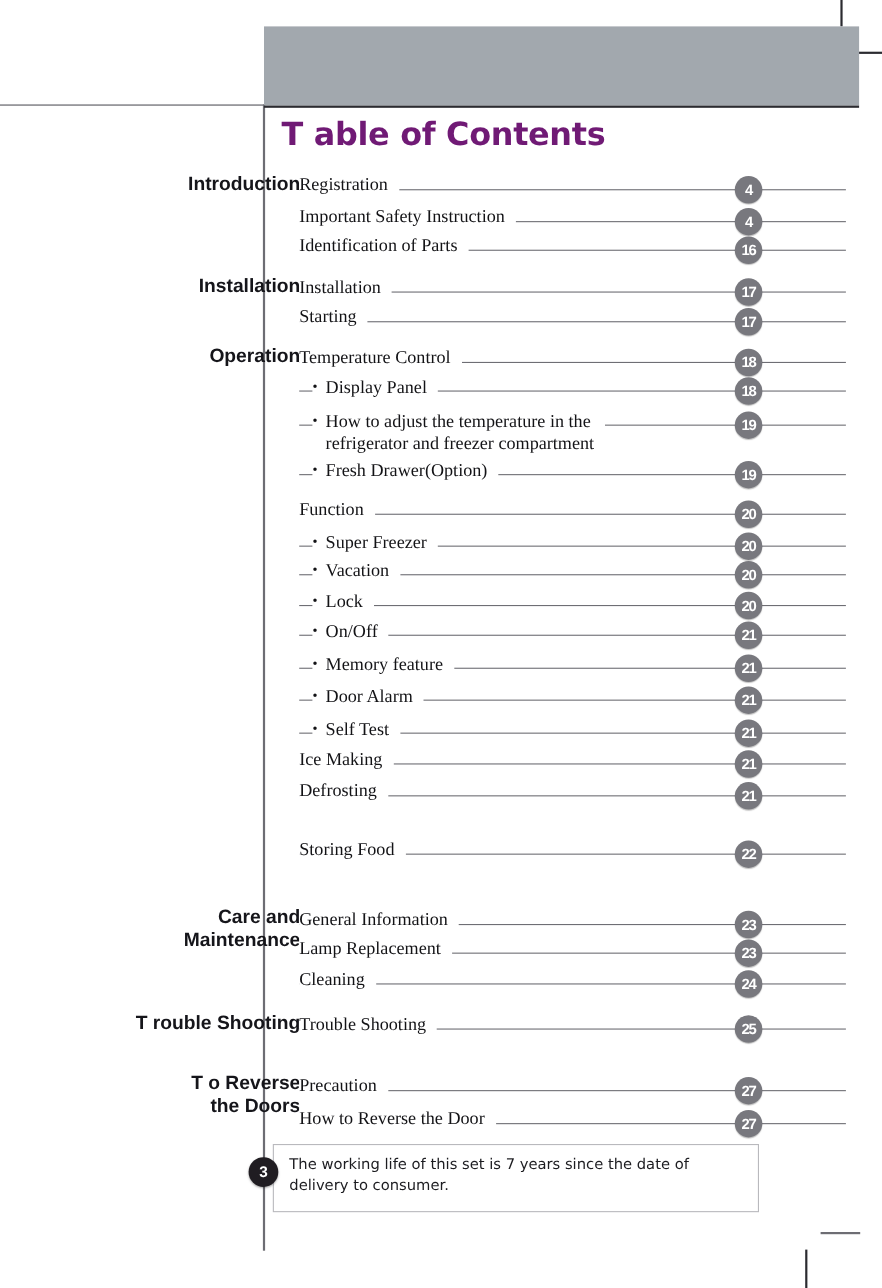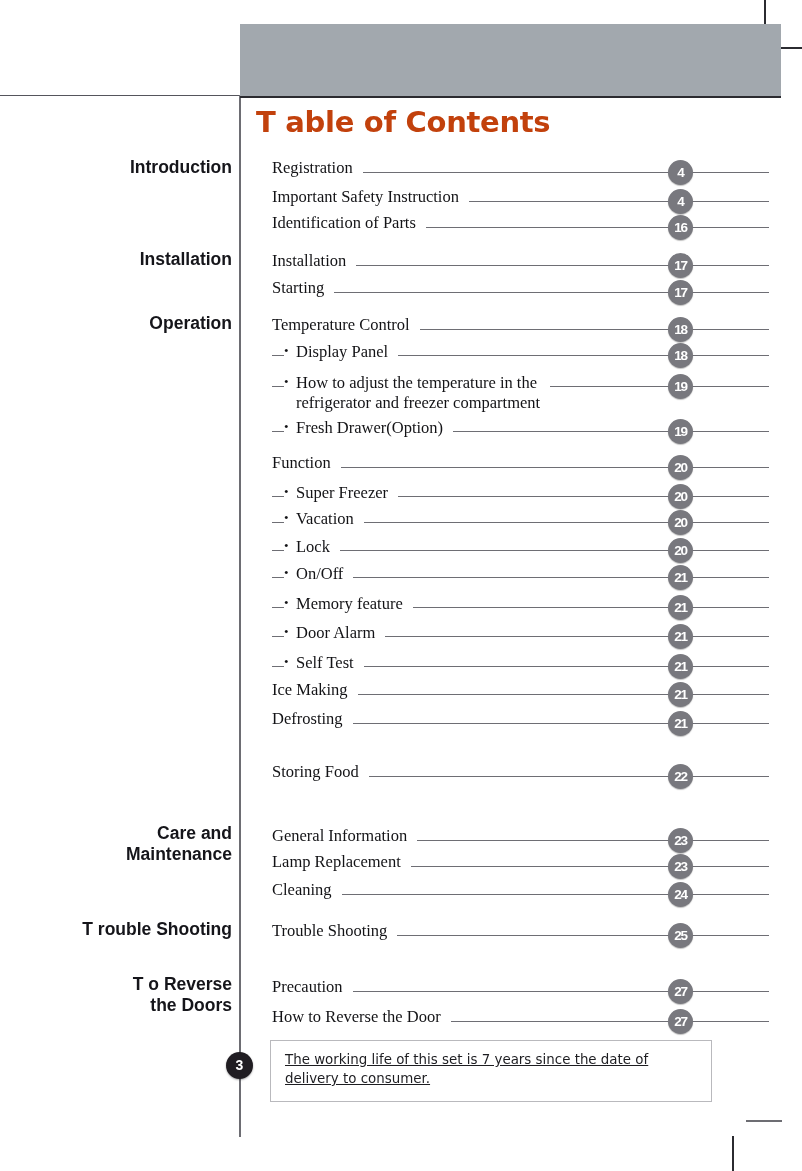--- a/index.html
+++ b/index.html
@@ -62,30 +62,31 @@
   }
 
   
   #page-title {
     position: absolute;
     left: 256px; top: 105px;
     font-family: "DejaVu Sans", sans-serif;
     font-weight: bold;
     font-size: 29px;
     letter-spacing: -0.3px;
-    color: #c2410c;
+    color: #701a75;
     white-space: pre;
   }
 
   
   #sidebar {
     position: absolute;
     left: 0; top: 95px;
     width: 232px;
     height: 1042px;
+    padding-left: 41px;
   }
   .side-label {
     position: absolute;
     right: 0;
     text-align: right;
     font-family: "Liberation Sans", sans-serif;
     font-weight: bold;
     font-size: 17.5px;
     line-height: 21px;
     color: #15151a;
@@ -156,31 +157,30 @@
     line-height: 25px;
     text-align: center;
     letter-spacing: -1.2px;
     z-index: 2;
     box-shadow: 0 1px 1px rgba(0,0,0,.25);
   }
 
   
   #note-box {
     position: absolute;
-    left: 270px; top: 1040px;
+    left: 248px; top: 1040px;
     width: 414px;
     min-height: 40px;
     border: 1px solid #b9b9bd;
     background: #ffffff;
     padding: 9px 12px 11px 14px;
     font-family: "DejaVu Sans", sans-serif;
     font-size: 13.4px;
     line-height: 19px;
     color: #1d1d21;
-    text-decoration: underline;
   }
   #page-number-badge {
     position: absolute;
     left: 226px; top: 1052px;
     width: 27px; height: 27px;
     border-radius: 50%;
     background: #201d22;
     color: #ffffff;
     font-family: "Liberation Sans", sans-serif;
     font-weight: bold;

